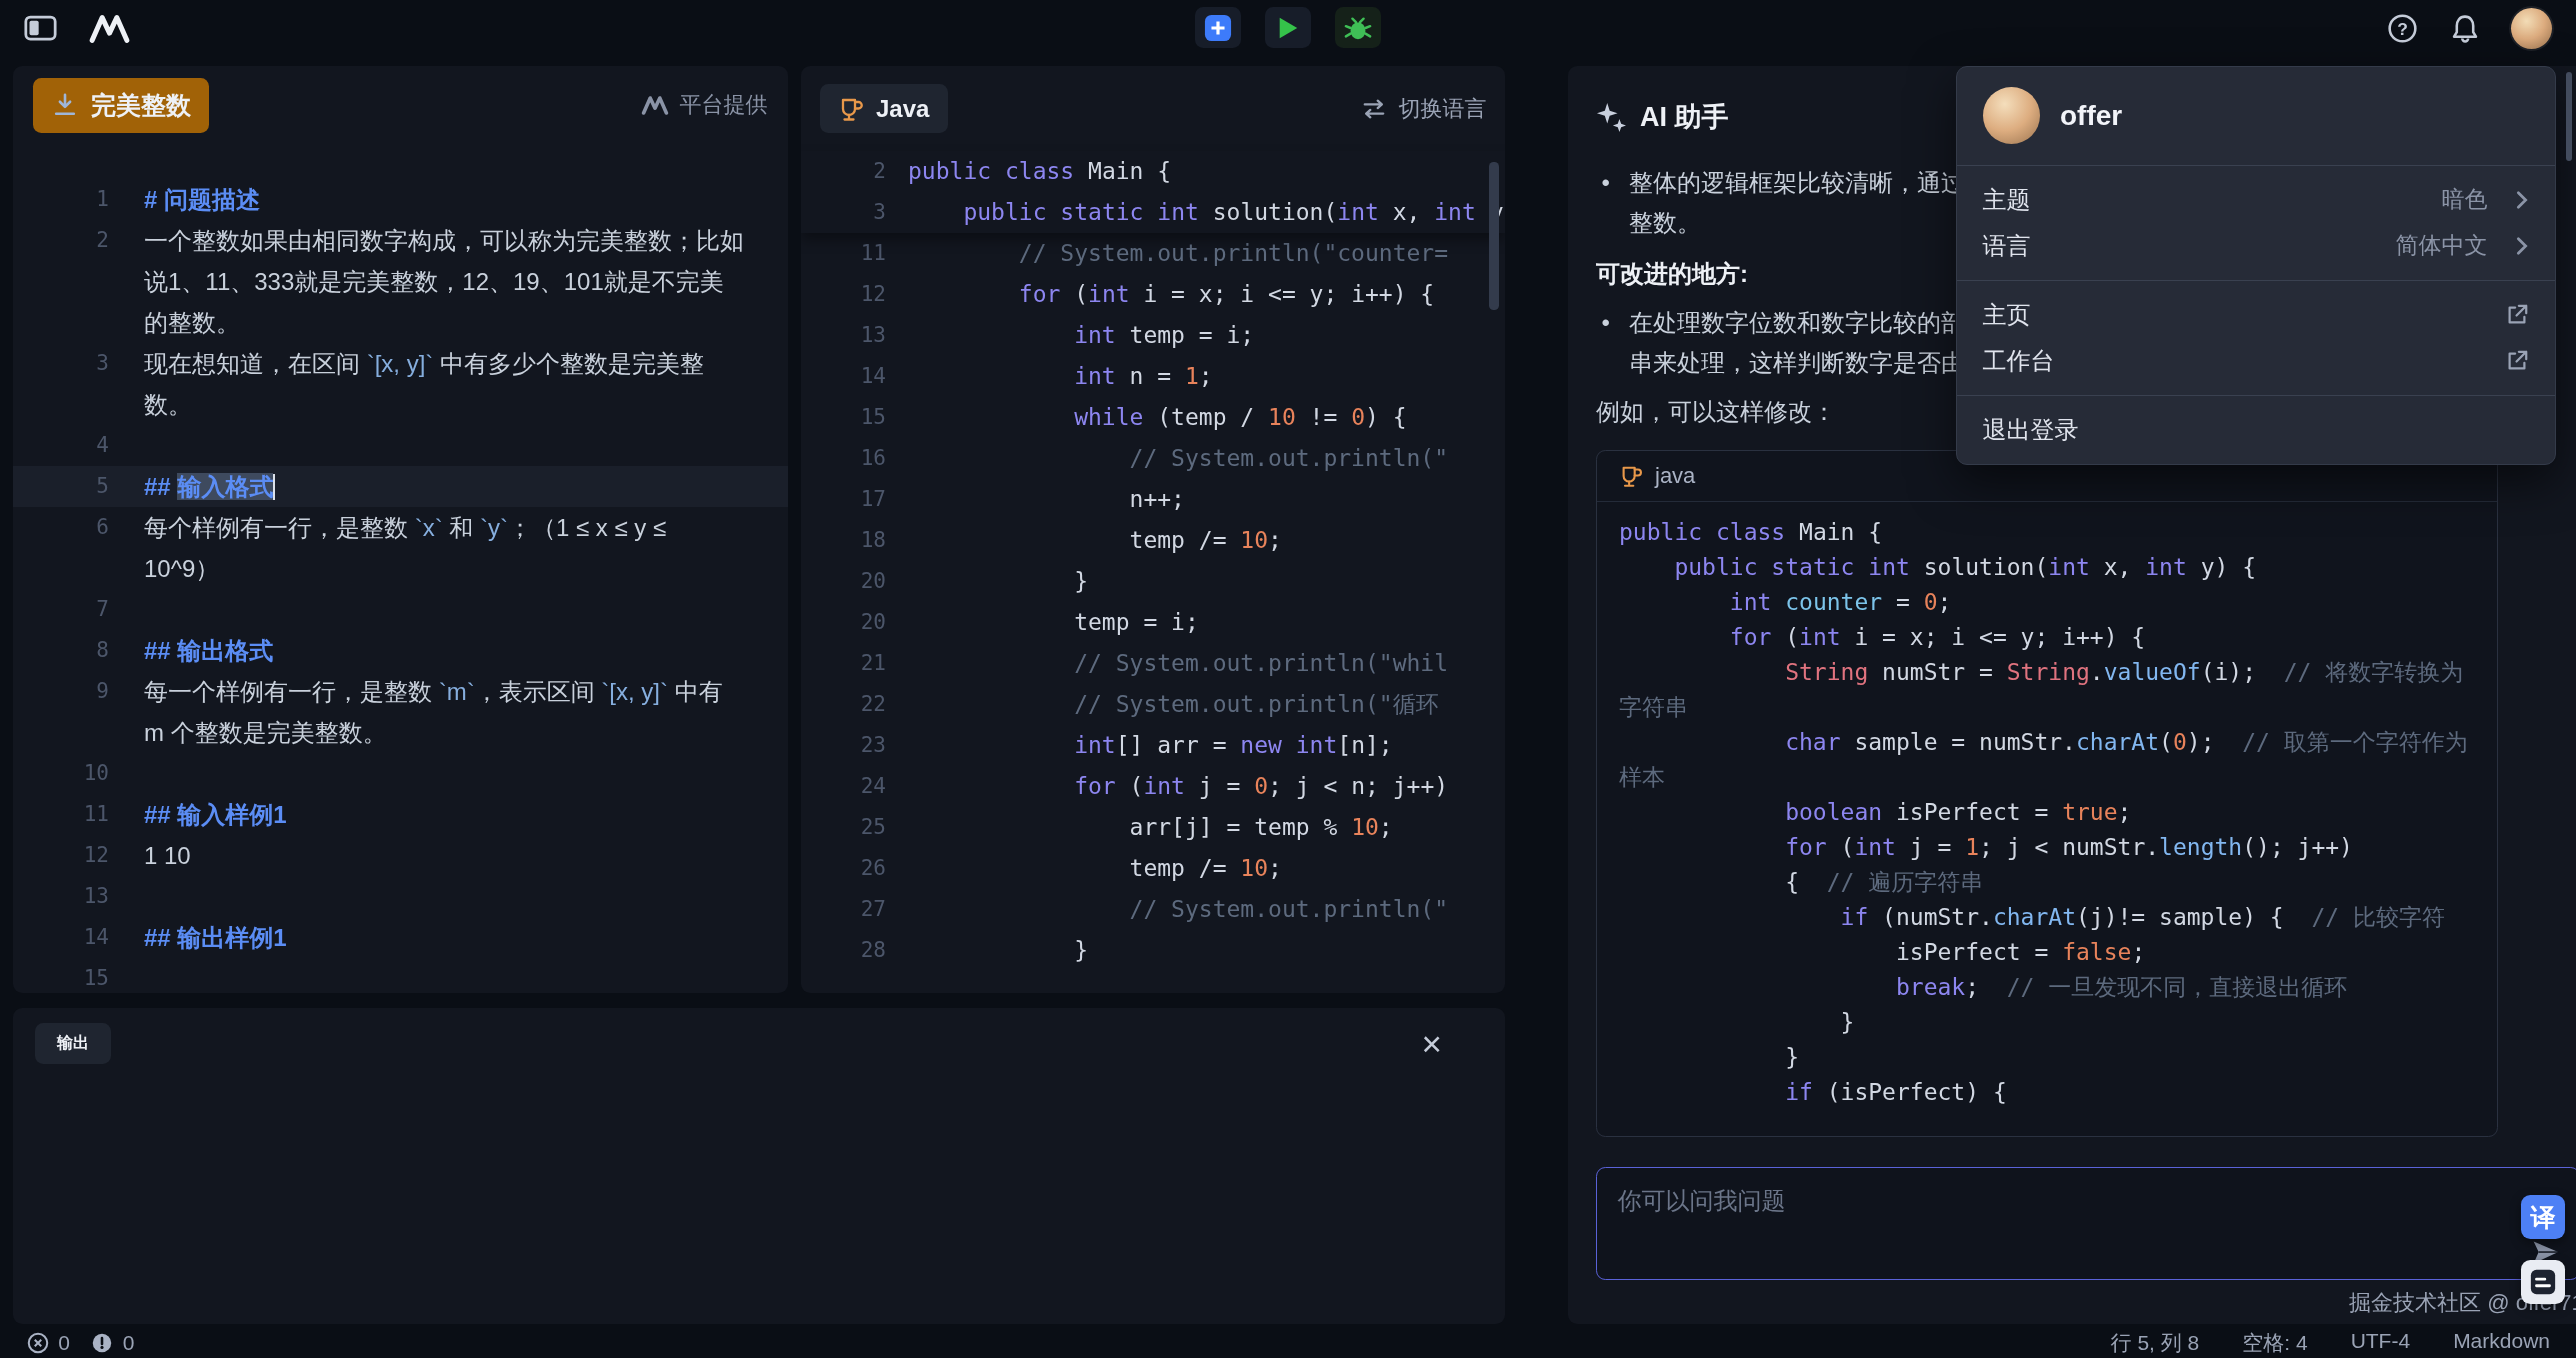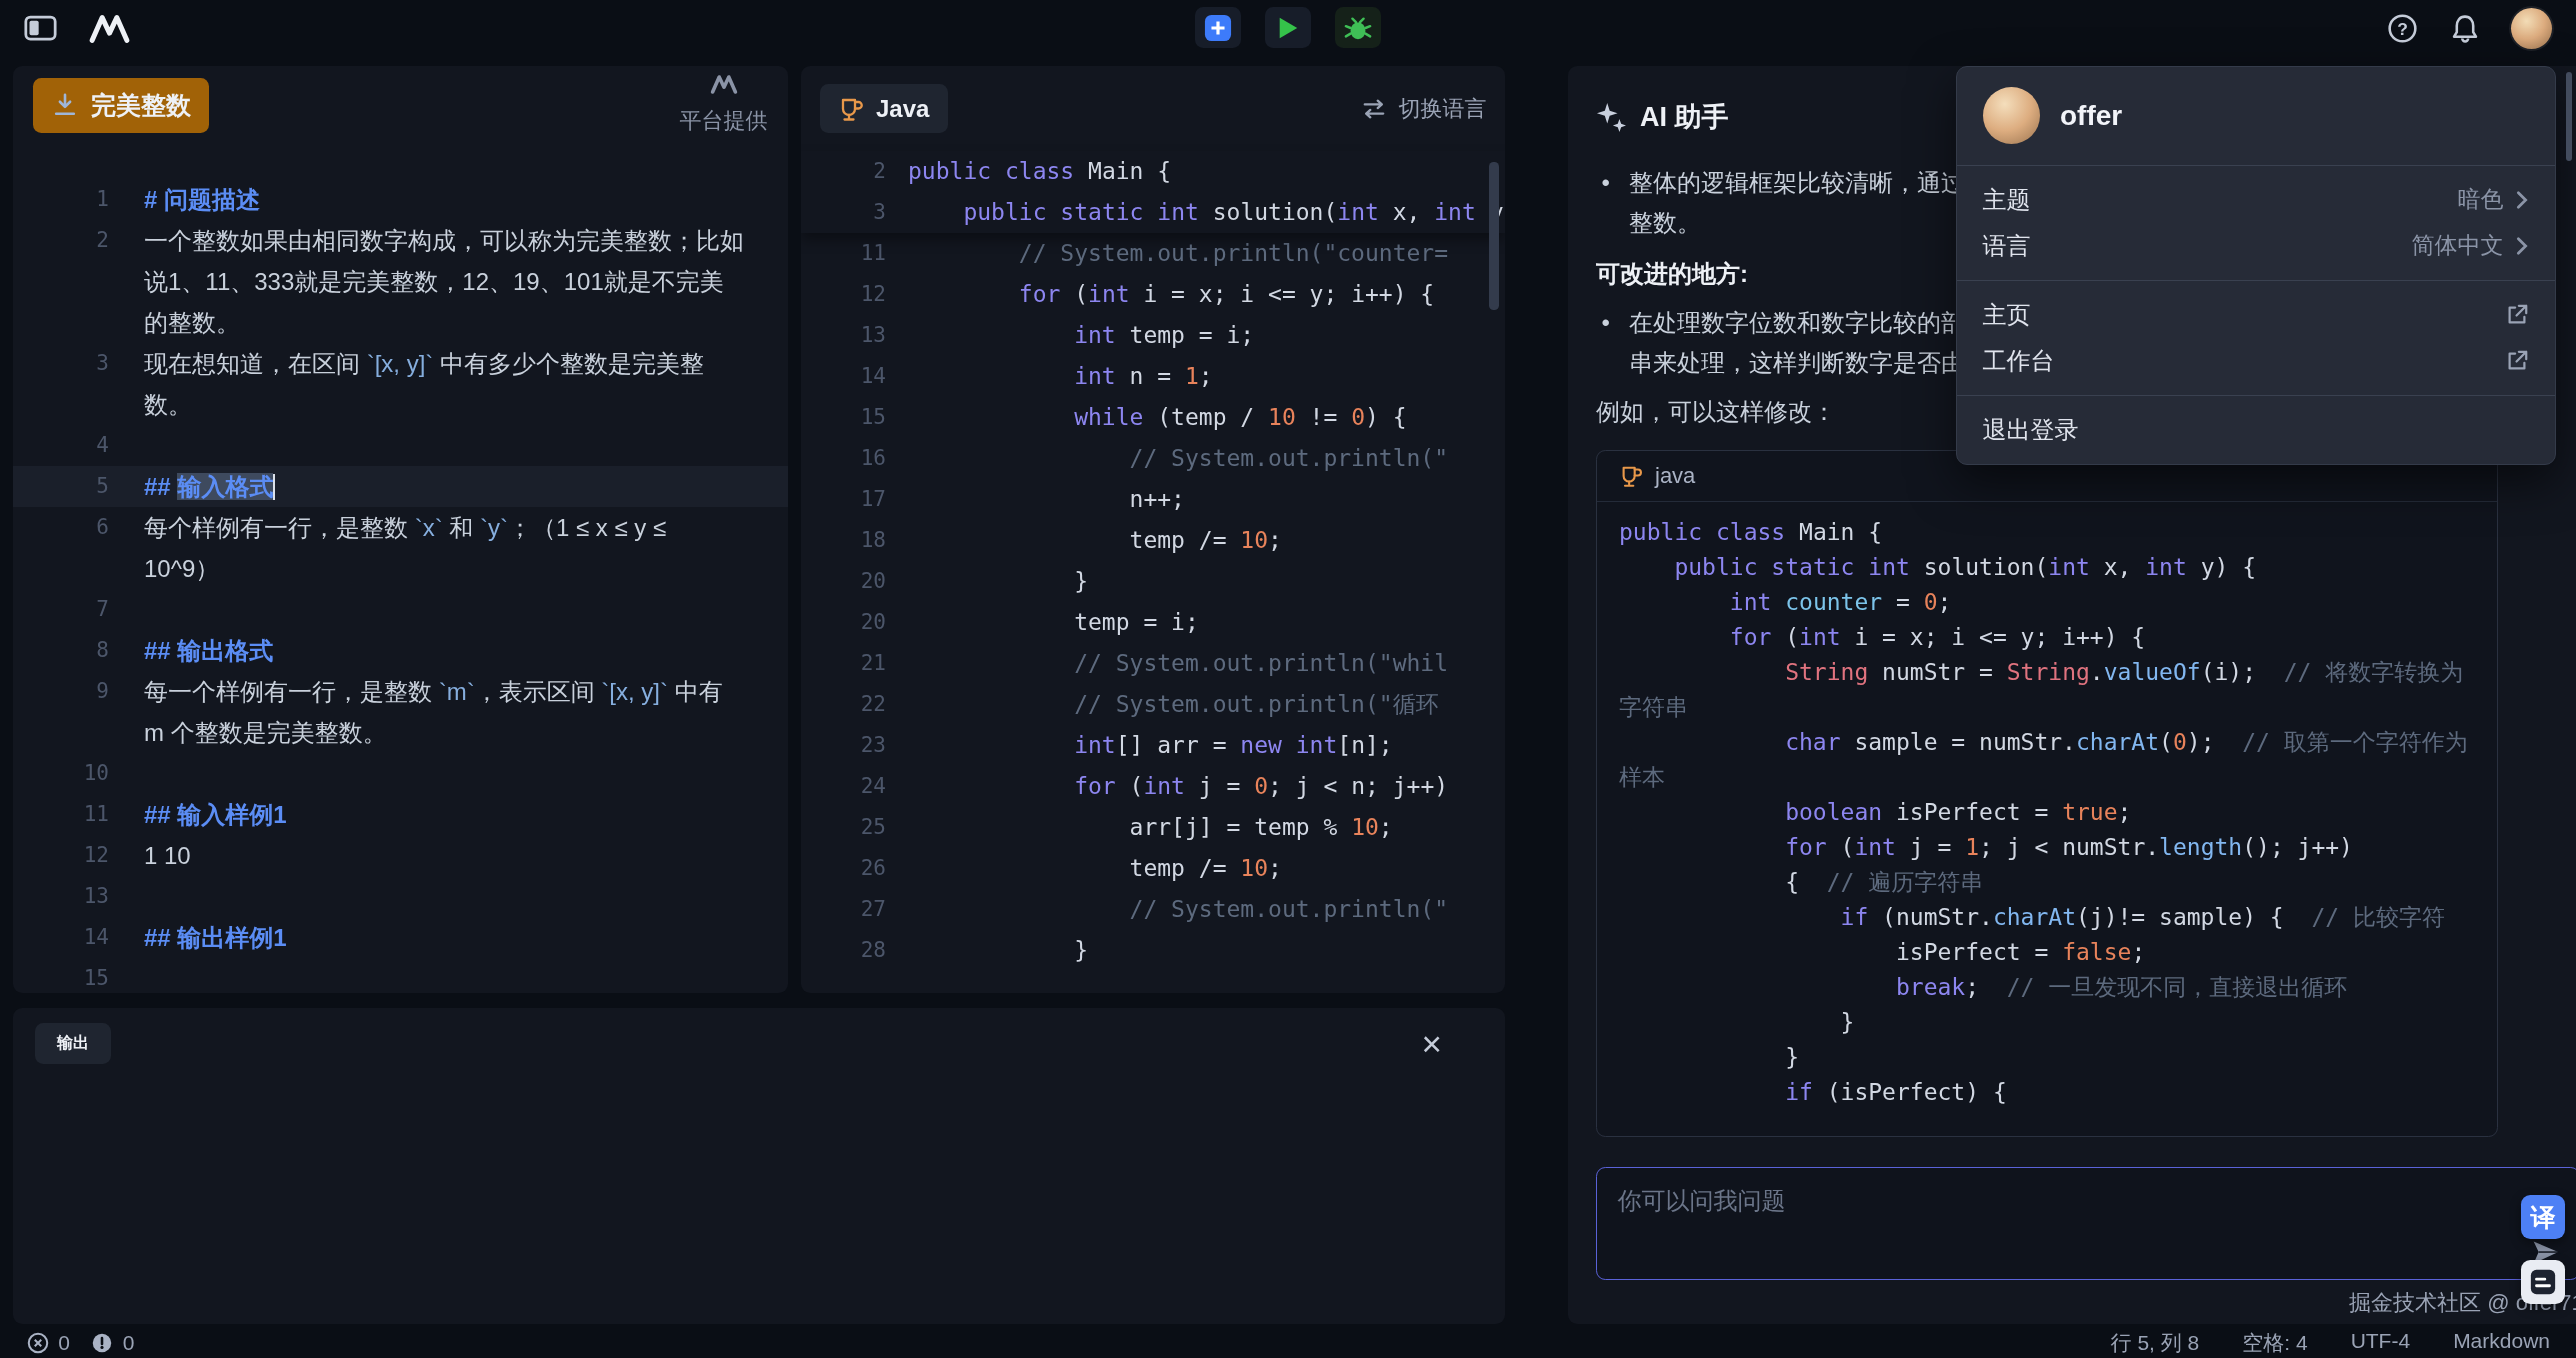--- a/index.html
+++ b/index.html
@@ -21,21 +21,21 @@
   .tb-right { margin-left:auto; display:flex; align-items:center; gap:31px; }
   .avatar { width:41px; height:41px; border-radius:50%; background:radial-gradient(circle at 38% 32%, #f2dcb6 0%, #dcab7e 48%, #96704c 100%); box-shadow:0 0 0 1.9px rgba(255,255,255,.08); }
 
   
   .panel { position:absolute; background:#12161f; border-radius:9.3px; overflow:hidden; }
 
   
   #problem-panel { left:13px; top:66px; width:775px; height:927px; }
   .pp-header { height:78px; display:flex; align-items:center; padding:0 20.4px; }
   .pp-badge { display:flex; align-items:center; gap:13px; background:#a16207; border-radius:8.3px; padding:11px 18.5px; font-size:25px; font-weight:bold; color:#eef1f6; }
-  .pp-provider { margin-left:auto; display:flex; align-items:center; gap:11px; color:#8a93a6; font-size:22px;flex-direction:column; }
+  .pp-provider { margin-left:auto; display:flex; align-items:center; gap:11px; color:#8a93a6; font-size:22px; }
   #problem-lines { padding-top:35px; }
   .md-row { display:flex; line-height:41px; font-size:24px; padding-right:0; min-height:41px; }
   .md-row.active { background:rgba(140,160,200,.07); }
   .md-row .ln { flex:none; width:96px; text-align:right; color:#4c566a; font-size:21px; font-family:"DejaVu Sans Mono","Liberation Mono",monospace; }
   .md-row .lc { flex:1; padding-left:35px; padding-right:43px; white-space:pre-wrap; overflow-wrap:anywhere; min-height:41px; }
   .mh { color:#5b8df5; font-weight:bold; }
   .mt { color:#c9d1dc; }
   .mc { color:#86aede; }
   .sel { background:#3e4a5e; }
   .caret { display:inline-block; width:1.9px; height:26px; background:#dbe1ea; vertical-align:-4.6px; }
@@ -83,21 +83,21 @@
   .ai-send { position:absolute; right:18.5px; bottom:11px; cursor:pointer; }
   .ai-footer { position:absolute; right:15px; bottom:5.6px; font-size:22px; color:#9aa3b5; }
 
   
   #user-menu { position:absolute; right:20.4px; top:66px; width:600px; background:#262b37; border:0.9px solid #343b4a; border-radius:11px; box-shadow:0 16.7px 46px rgba(0,0,0,.55); z-index:60; padding-bottom:11px; }
   .dd-header { display:flex; align-items:center; gap:20.4px; padding:20.4px 26px; border-bottom:0.9px solid #3a4150; }
   .dd-avatar { width:57px; height:57px; border-radius:50%; background:radial-gradient(circle at 38% 30%, #f4debc 0%, #ddad80 50%, #97714d 100%); }
   .dd-name { font-size:28px; font-weight:bold; color:#f2f4f9; }
   #menu-rows { padding-top:11px; }
   .dd-row { display:flex; align-items:center; height:46px; padding:0 26px; font-size:24px; color:#e0e4ed; cursor:pointer; }
-  .dd-row .dd-val { margin-left:auto; display:flex; align-items:center; gap:11px; color:#8b94a7; font-size:23px;justify-content:flex-end; }
+  .dd-row .dd-val { margin-left:auto; display:flex; align-items:center; gap:27px; color:#8b94a7; font-size:23px;justify-content:flex-end; }
   .dd-divider { height:0.9px; background:#3a4150; margin:11px 0; }
 
   
   .win-scrollbar { position:absolute; right:3.7px; top:72px; width:6.5px; height:89px; border-radius:3.7px; background:#434c5e; z-index:70; }
   .float-btn { position:absolute; right:11px; width:44px; height:44px; border-radius:9.3px; display:flex; align-items:center; justify-content:center; z-index:80; cursor:pointer; }
   #float-translate { top:1195px; background:#4d80f5; color:#fff; font-size:25px; font-weight:bold; box-shadow:0 3.7px 11px rgba(0,0,0,.4); }
   #float-ext { top:1260px; background:#e9ecf3; box-shadow:0 3.7px 11px rgba(0,0,0,.4); }
 
   
   .statusbar { position:absolute; left:0; right:0; bottom:0; height:31px; display:flex; align-items:center; padding:0 26px; background:#0a0e15; font-size:21px; color:#9aa3b5; }

